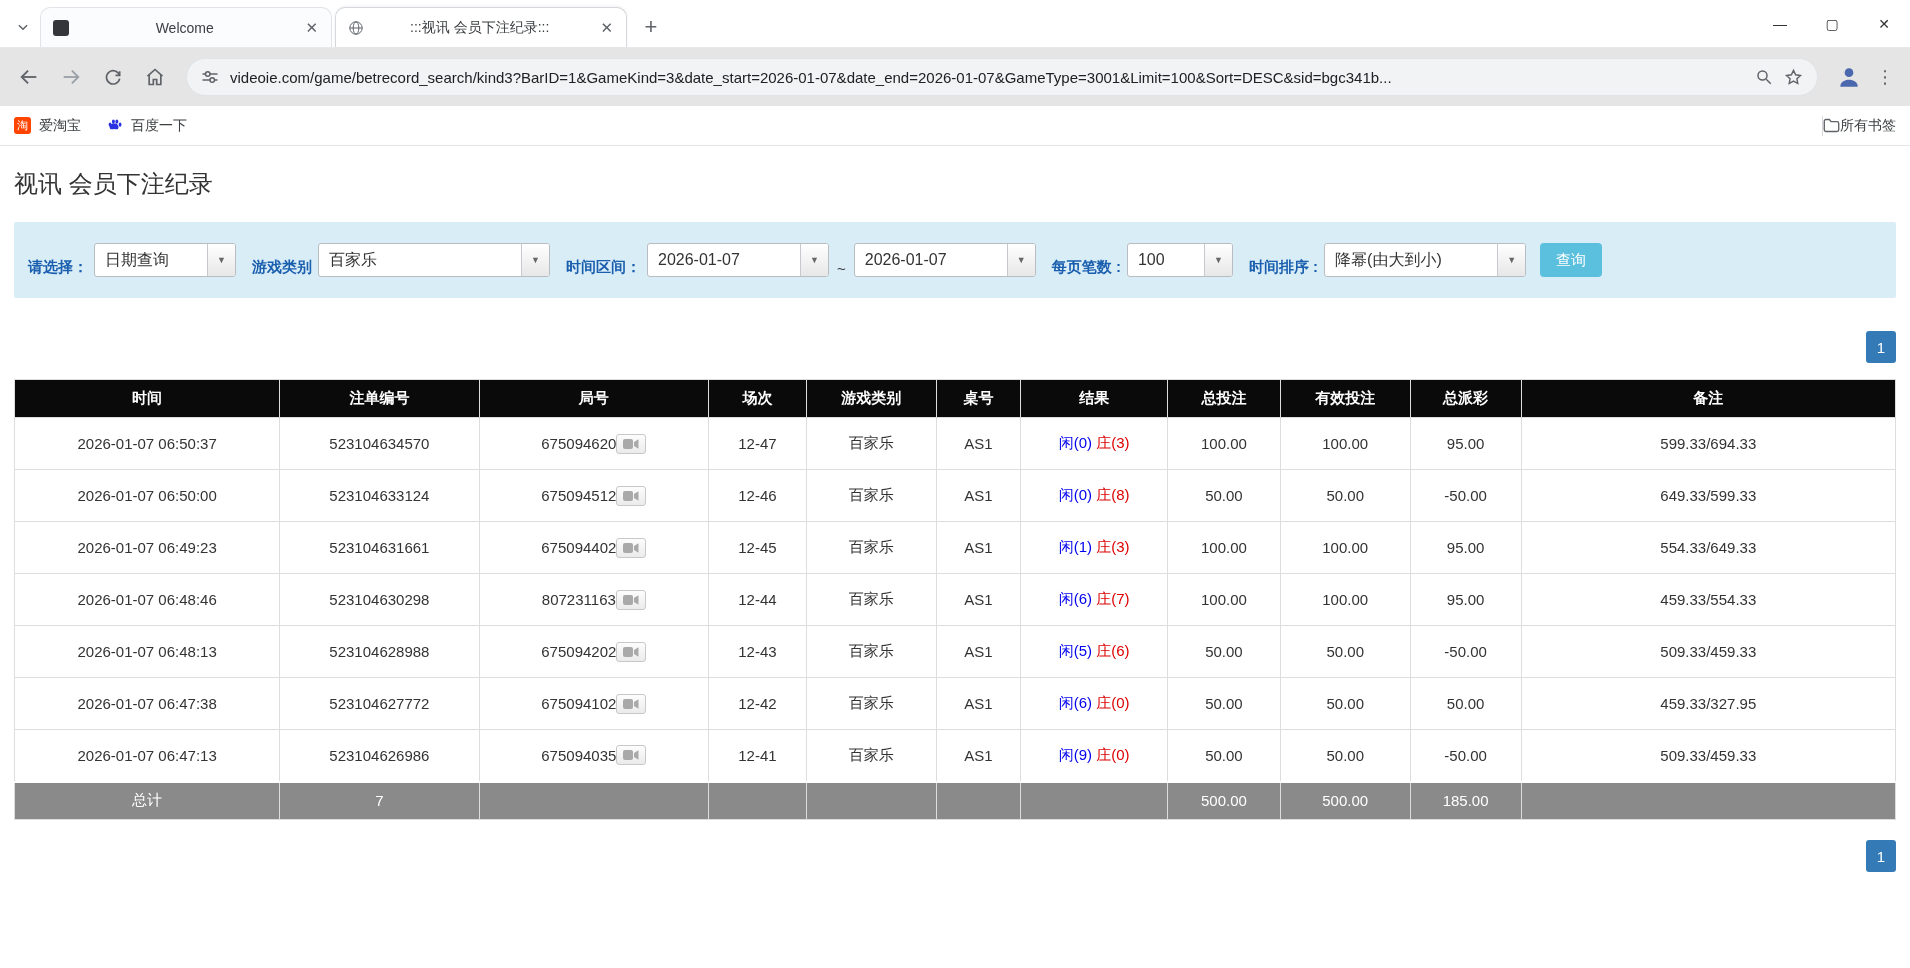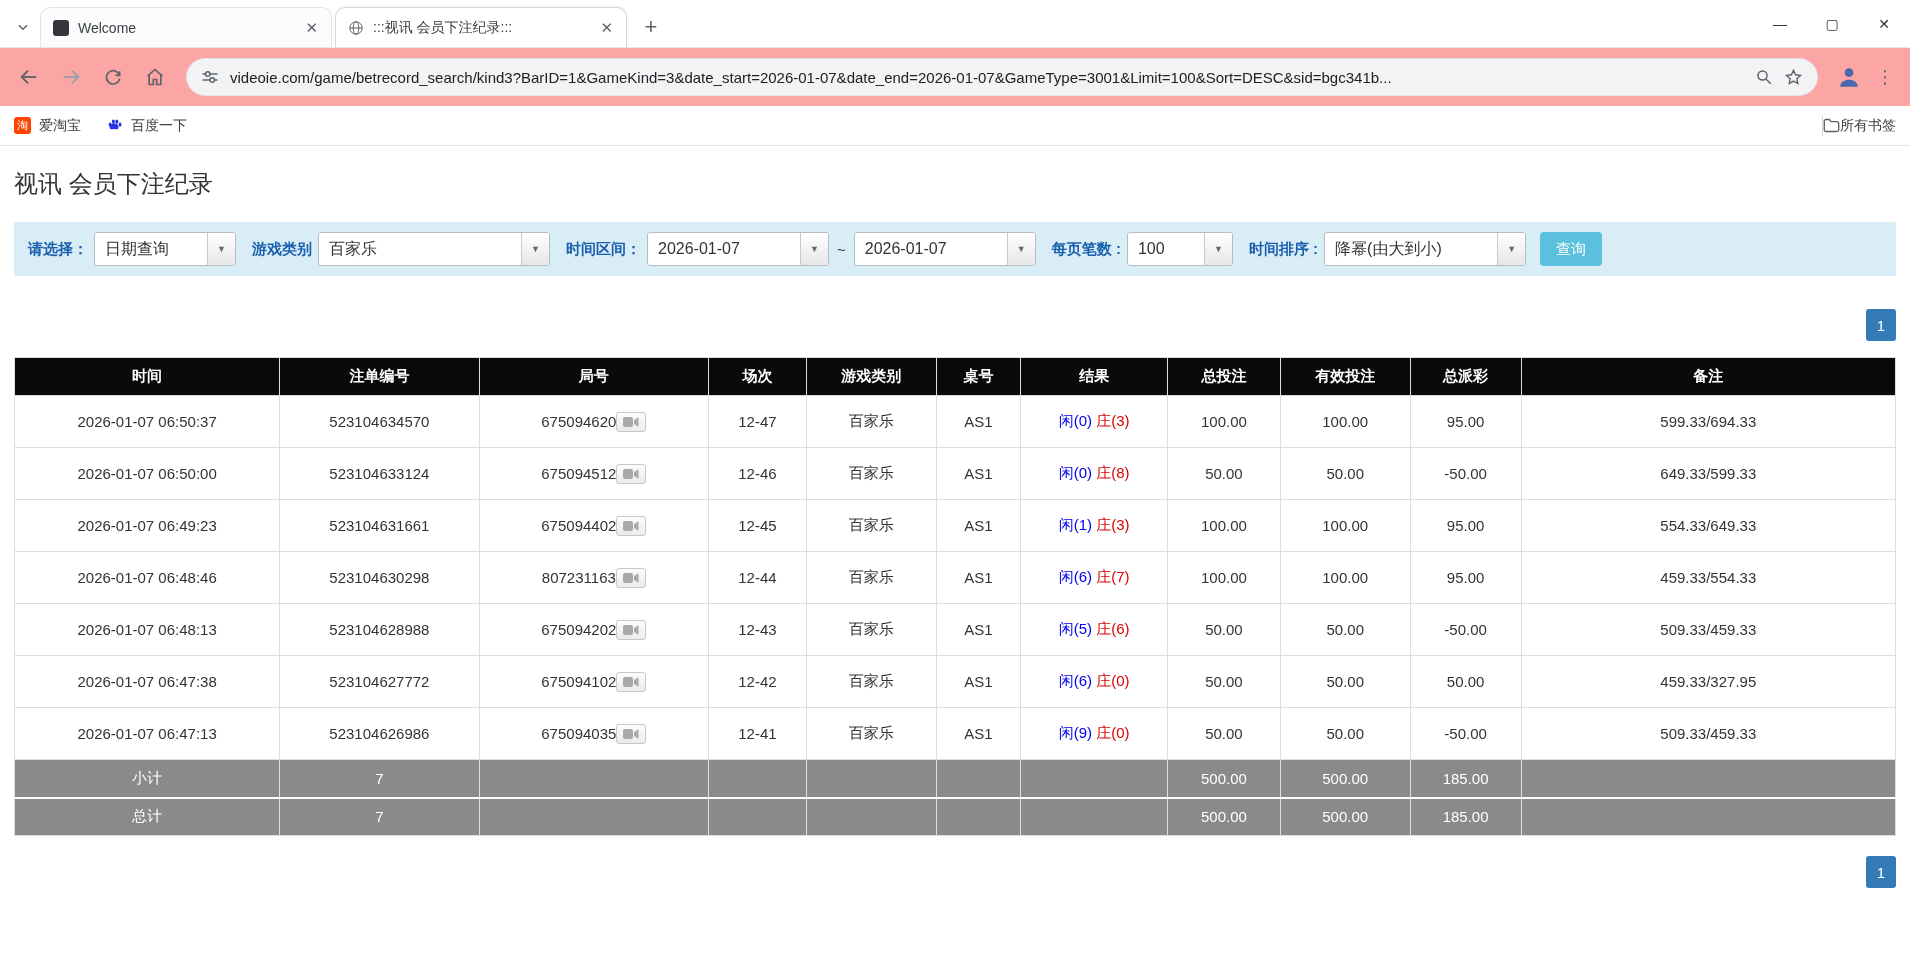--- a/index.html
+++ b/index.html
@@ -6,54 +6,54 @@
   html,body { width:1910px; height:968px; overflow:hidden; background:#fff;
               font-family:"Liberation Sans", sans-serif; color:#333; }
 
   
   .tabstrip { height:48px; background:#fff; display:flex; align-items:flex-end;
               padding:0 0 0 6px; position:relative; border-bottom:1px solid #e6e8ea; }
   .tab-search { width:34px; height:40px; display:flex; align-items:center; justify-content:center;
                 color:#5f6368; font-size:14px; }
   .tab { width:292px; height:40px; border:1px solid #e0e3e7; border-bottom:none;
          border-radius:10px 10px 0 0; display:flex; align-items:center; gap:9px;
-         padding:0 8px 0 12px; font-size:14px; color:#3c4043; background:#fbfcfd; margin-right:3px; }
+         padding:0 8px 0 12px; font-size:14px; color:#3c4043; background:#fbfcfd; margin-right:3px;text-align:center; }
   .tab.active { background:#fff; border-color:#d4d8dc; box-shadow:0 -1px 3px rgba(0,0,0,.06); }
   .tab .title { flex:1; white-space:nowrap; overflow:hidden; text-overflow:ellipsis; }
   .tab .close { color:#5f6368; font-size:15px; padding:2px 5px; border-radius:50%; }
   .favicon-dark { width:16px; height:16px; background:#35363a; border-radius:3px; flex:none;
                   display:inline-block; }
   .newtab { width:34px; height:34px; margin:0 0 3px 4px; display:flex; align-items:center;
             justify-content:center; font-size:22px; color:#5f6368; }
   .win-controls { position:absolute; right:0; top:0; height:48px; display:flex; }
   .win-controls span { width:52px; height:100%; display:flex; align-items:center;
                        justify-content:center; color:#333; font-size:14px; }
 
-  .toolbar { height:58px; background:#fca5a5; display:flex; align-items:center; padding:0 10px; gap:4px; }
+  .toolbar { height:58px; background:#e5e5e5; display:flex; align-items:center; padding:0 10px; gap:4px; }
   .nav-btn { width:38px; height:38px; display:flex; align-items:center; justify-content:center;
              border-radius:50%; flex:none; }
   .omnibox { flex:1; height:38px; background:#f1f3f4; border:1px solid #e0e3e7; border-radius:19px;
              margin:0 8px; display:flex; align-items:center; gap:11px; padding:0 14px; min-width:0; }
   .omnibox .url { flex:1; font-size:15px; color:#202124; white-space:nowrap; overflow:hidden; }
   .toolbar .right-icons { display:flex; align-items:center; gap:14px; padding:0 6px; }
 
   .bookmarks { height:40px; background:#fff; border-bottom:1px solid #e3e5e8; display:flex;
                align-items:center; padding:0 14px; gap:26px; font-size:14px; color:#3c4043; }
   .bm-item { display:flex; align-items:center; gap:8px; }
   .tb-icon { width:17px; height:17px; background:#ff4400; border-radius:3px; color:#fff;
              font-size:11px; display:flex; align-items:center; justify-content:center; }
   .bm-right { margin-left:auto; display:flex; align-items:center; }
   .bm-sep { width:1px; height:20px; background:#d4d6d9; }
 
   
   .page { padding:0 14px; background:#fff; }
   .page-title { font-size:24px; font-weight:500; color:#333; padding-top:22px; }
 
-  .filter-bar { margin-top:22px; background:var(--filter-bg,#d9edf7); padding:10px 12px;
-                display:flex; align-items:center; border-radius:2px; font-size:15px; }
+  .filter-bar { margin-top:22px; background:var(--filter-bg,#d9edf7); padding:21px 12px;
+                display:flex; align-items:flex-end; border-radius:2px; font-size:15px; }
   .f-label { color:var(--label-blue,#1a5eae); font-weight:bold; margin:0 6px 0 16px; white-space:nowrap; }
   .f-label:first-child { margin-left:2px; }
   .combo { display:flex; height:34px; background:#fff; border:1px solid #b9bcc0; border-radius:3px;
            overflow:hidden; flex:none; }
   .combo .cb-text { display:flex; align-items:center; padding:0 10px; font-size:16px; color:#333; flex:1;
                     white-space:nowrap; }
   .combo .cb-btn { width:28px; border-left:1px solid #c6c9cd; background:linear-gradient(#fff,#e7e7e7);
                    display:flex; align-items:center; justify-content:center; color:#666; font-size:9px; }
   .w1{width:142px}.w2{width:232px}.w3{width:182px}.w4{width:106px}.w5{width:202px}
   .tilde { margin:0 8px; color:#333; }
@@ -455,33 +455,20 @@
       <span class="player">闲(9)</span>
       <span class="banker">庄(0)</span>
     </td>
     <td class="link">50.00</td>
     <td>50.00</td>
     <td class="neg">-50.00</td>
     <td>509.33/459.33</td>
   </tr>
       </tbody>
     <tfoot>
-      <tr class="foot">
-        <td>小计</td>
-        <td>7</td>
-        <td></td>
-          <td></td>
-          <td></td>
-          <td></td>
-          <td></td>
-        <td>500.00</td>
-        <td>500.00</td>
-        <td>185.00</td>
-        <td></td>
-      </tr>
       <tr class="foot total-row">
         <td>总计</td>
         <td>7</td>
         <td></td>
           <td></td>
           <td></td>
           <td></td>
           <td></td>
         <td>500.00</td>
         <td>500.00</td>

